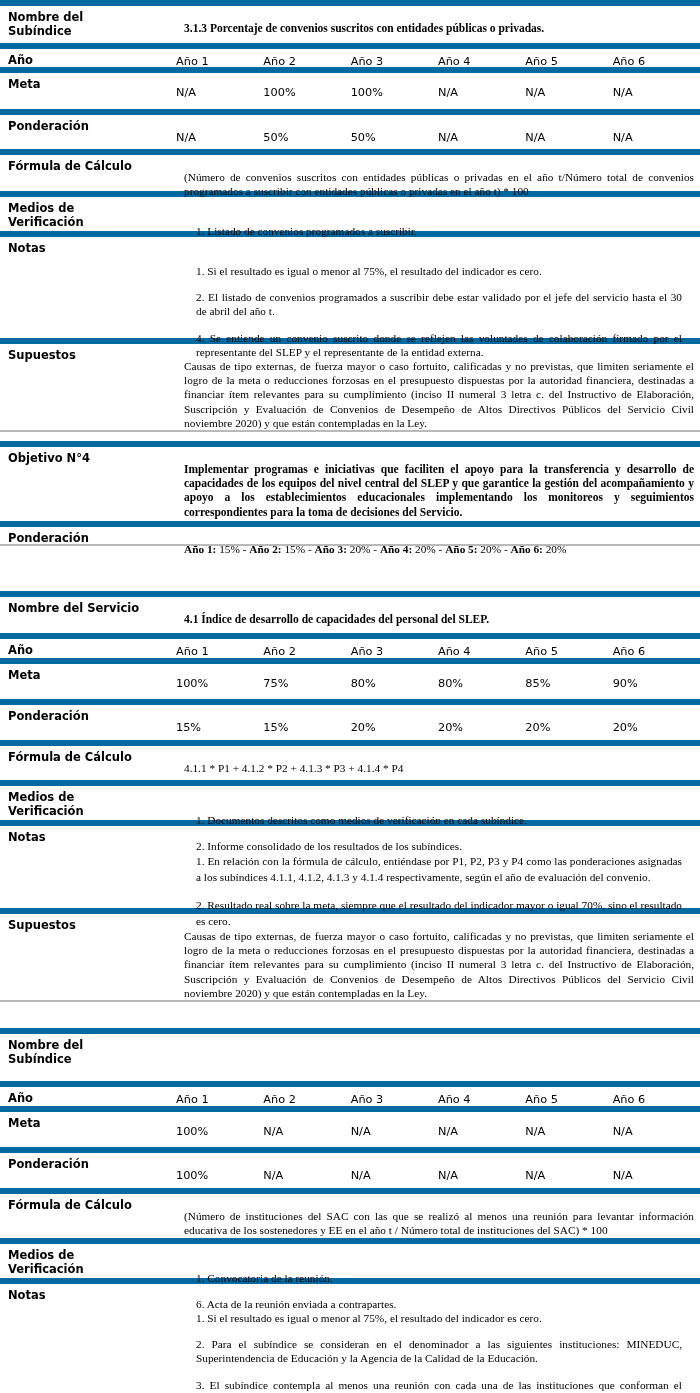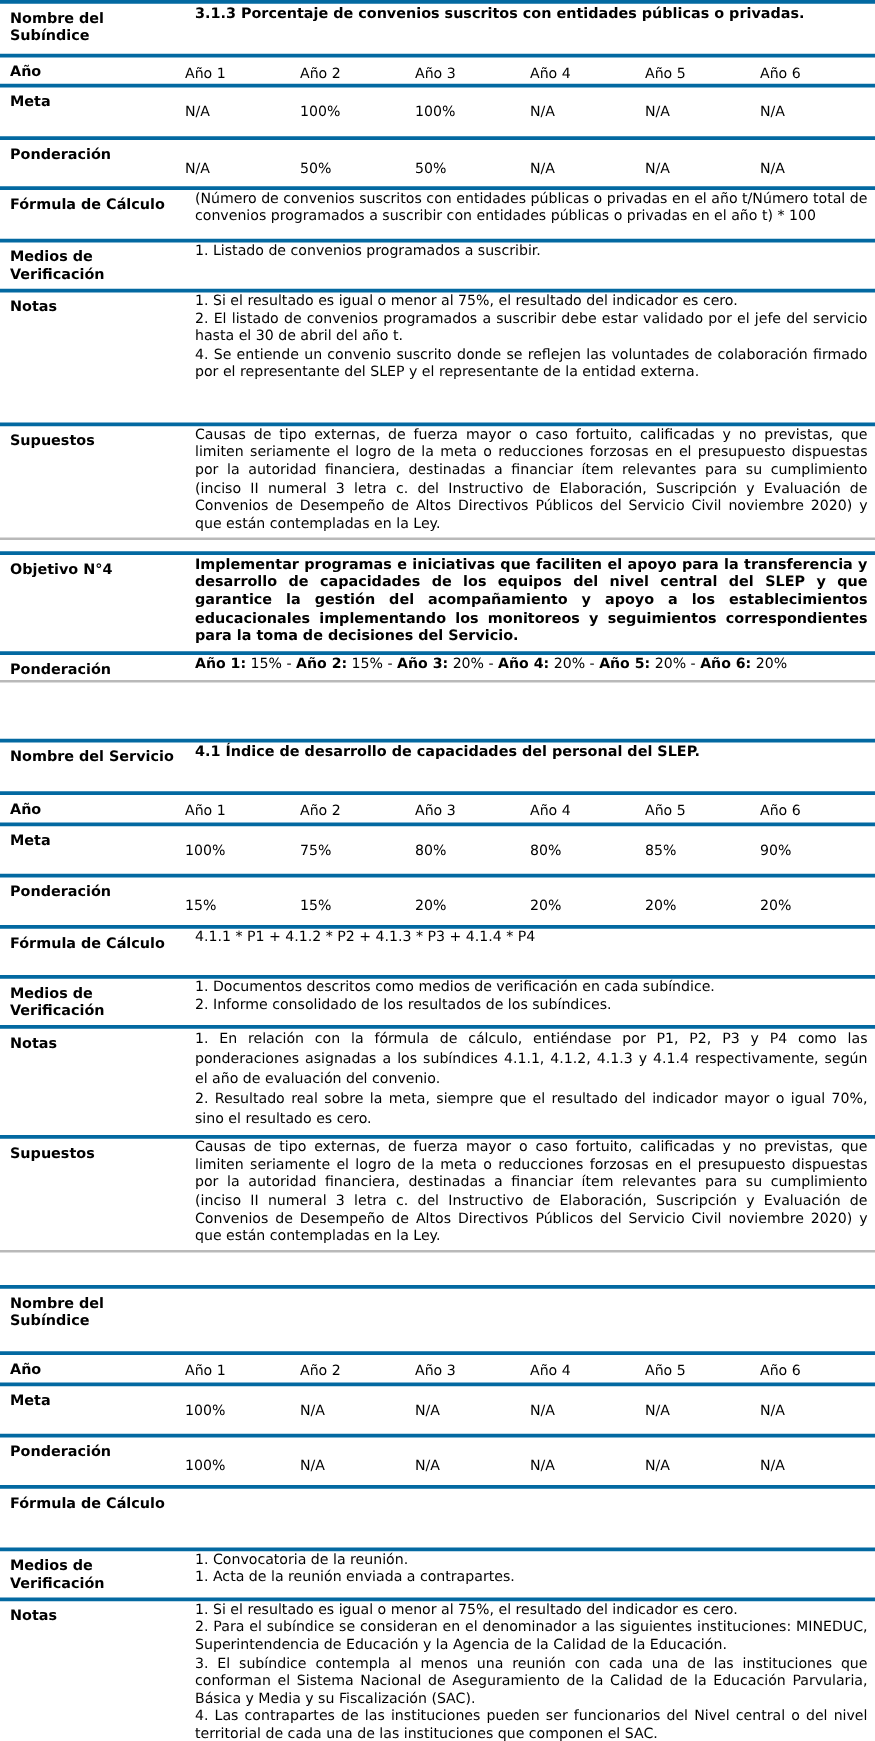--- a/index.html
+++ b/index.html
@@ -12,52 +12,54 @@
     font-size: 11.3px;
     position: relative;
   }
   .block {
     position: absolute;
     left: 0;
     width: 700px;
   }
   .row {
     display: flex;
-    border-top: 3px solid #0369a1;
-    box-sizing: border-box;
+    border-top: 6px solid #0369a1;
+    box-sizing: border-box;
+    gap: 28px;
   }
   .row.last { border-bottom: 2px solid #b9b9b9; justify-content: space-between; }
   .lbl {
     width: 148px;
     padding: 4px 0 0 8px;
     font-weight: bold;
     font-size: 11.5px;
     line-height: 14px;
     box-sizing: border-box;
     flex-shrink: 0;
   }
   .val {
     flex: 1;
-    padding: 0 6px 4px 8px;
+    padding: 15px 6px 4px 8px;
     line-height: 14.2px;
     text-align: justify;
     box-sizing: border-box;
+    font-family: Liberation Serif, serif;
   }
   .val.bold { font-weight: bold; font-size: 11.5px; }
   .years {
     flex: 1;
     display: flex;
     padding-top: 10px;
     box-sizing: border-box;
   }
   .years span {
     flex: 1;
     text-align: left;
   }
-  .val p { margin: 0; }
+  .val p { margin: 12px; }
   b { font-weight: bold; }
 </style>
 </head>
 <body>
 
 <div class="block" style="top:0;">
   <div class="row" style="height:43px;">
     <div class="lbl">Nombre del Subíndice</div>
     <div class="val bold">3.1.3 Porcentaje de convenios suscritos con entidades públicas o privadas.</div>
   </div>
@@ -228,26 +230,27 @@
       <span>100%</span>
       <span>N/A</span>
       <span>N/A</span>
       <span>N/A</span>
       <span>N/A</span>
       <span>N/A</span>
     </div>
   </div>
   <div class="row" style="height:50px;">
     <div class="lbl">Fórmula de Cálculo</div>
+    <div class="val">(Número de instituciones del SAC con las que se realizó al menos una reunión para levantar información educativa de los sostenedores y EE en el año t / Número total de instituciones del SAC) * 100</div>
   </div>
   <div class="row" style="height:40px;">
     <div class="lbl">Medios de Verificación</div>
     <div class="val">
       <p>1. Convocatoria de la reunión.</p>
-      <p>1. Acta de la reunión enviada a contrapartes.</p>
+      <p>6. Acta de la reunión enviada a contrapartes.</p>
     </div>
   </div>
   <div class="row" style="height:130px;">
     <div class="lbl">Notas</div>
     <div class="val">
       <p>1. Si el resultado es igual o menor al 75%, el resultado del indicador es cero.</p>
       <p>2. Para el subíndice se consideran en el denominador a las siguientes instituciones: MINEDUC, Superintendencia de Educación y la Agencia de la Calidad de la Educación.</p>
       <p>3. El subíndice contempla al menos una reunión con cada una de las instituciones que conforman el Sistema Nacional de Aseguramiento de la Calidad de la Educación Parvularia, Básica y Media y su Fiscalización (SAC).</p>
       <p>4. Las contrapartes de las instituciones pueden ser funcionarios del Nivel central o del nivel territorial de cada una de las instituciones que componen el SAC.</p>
     </div>

